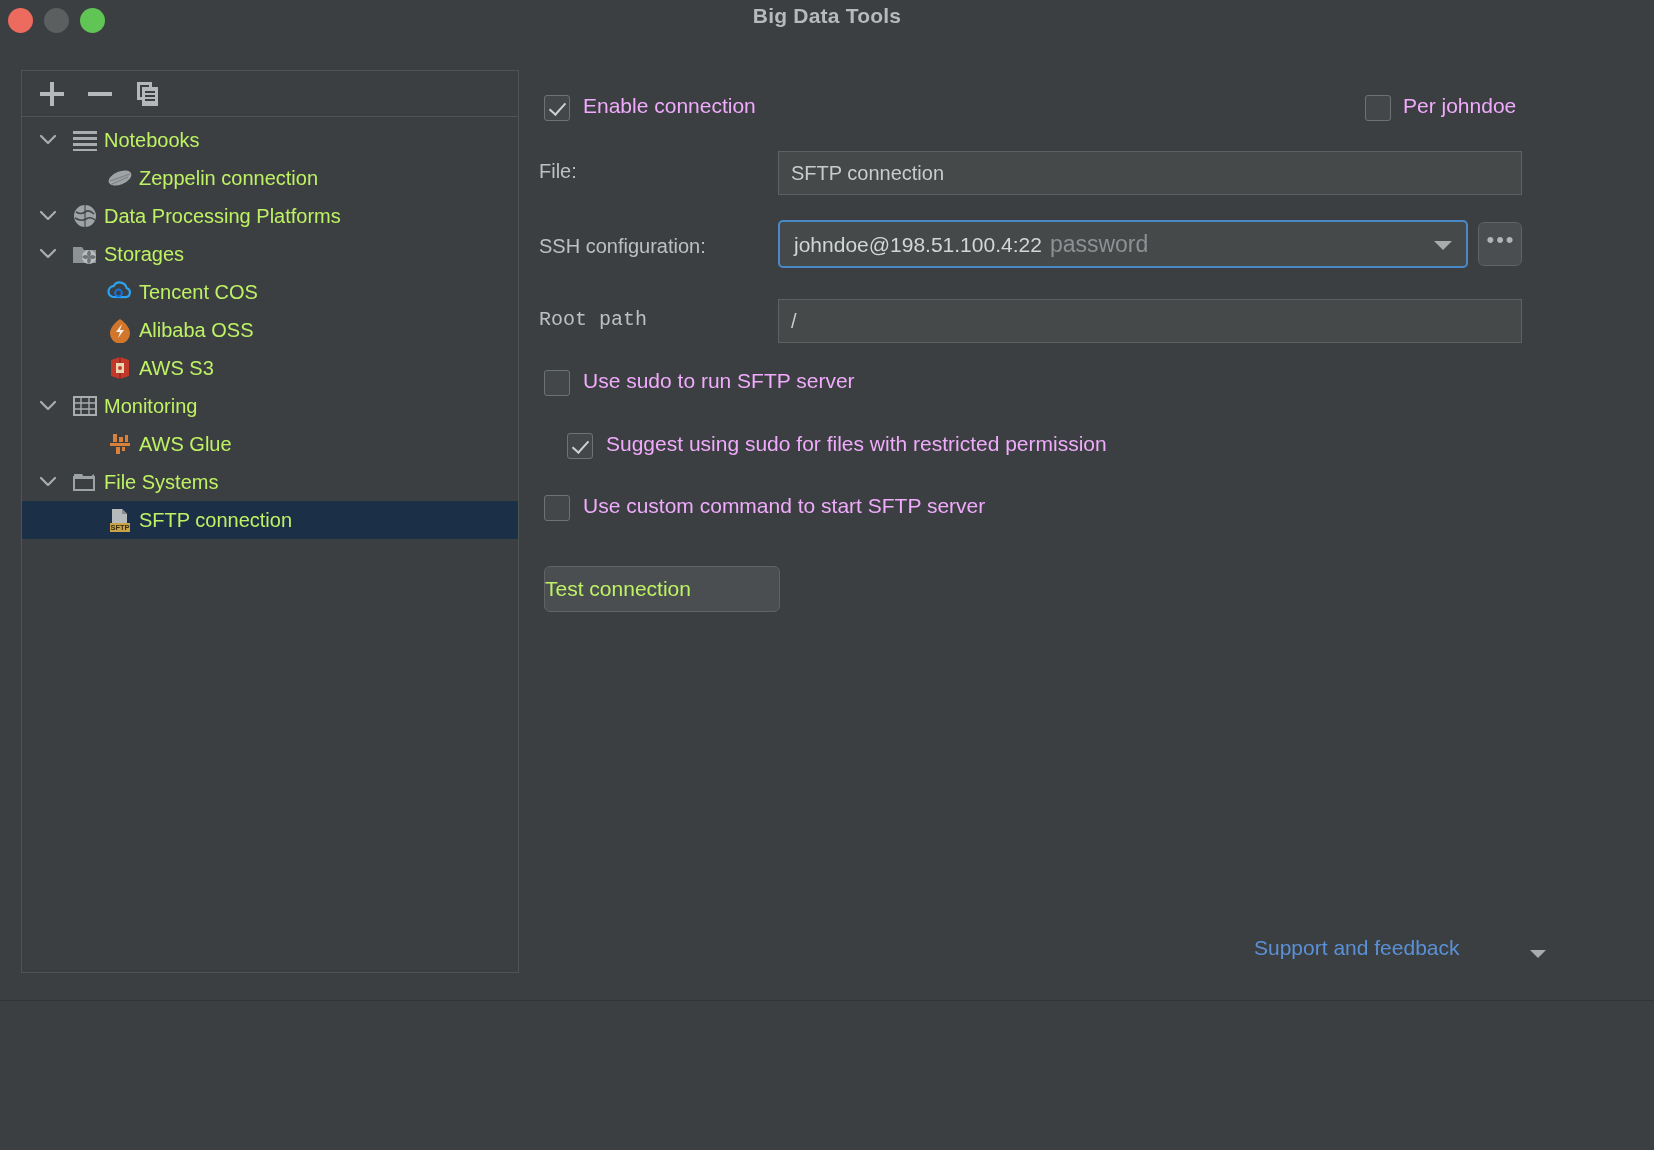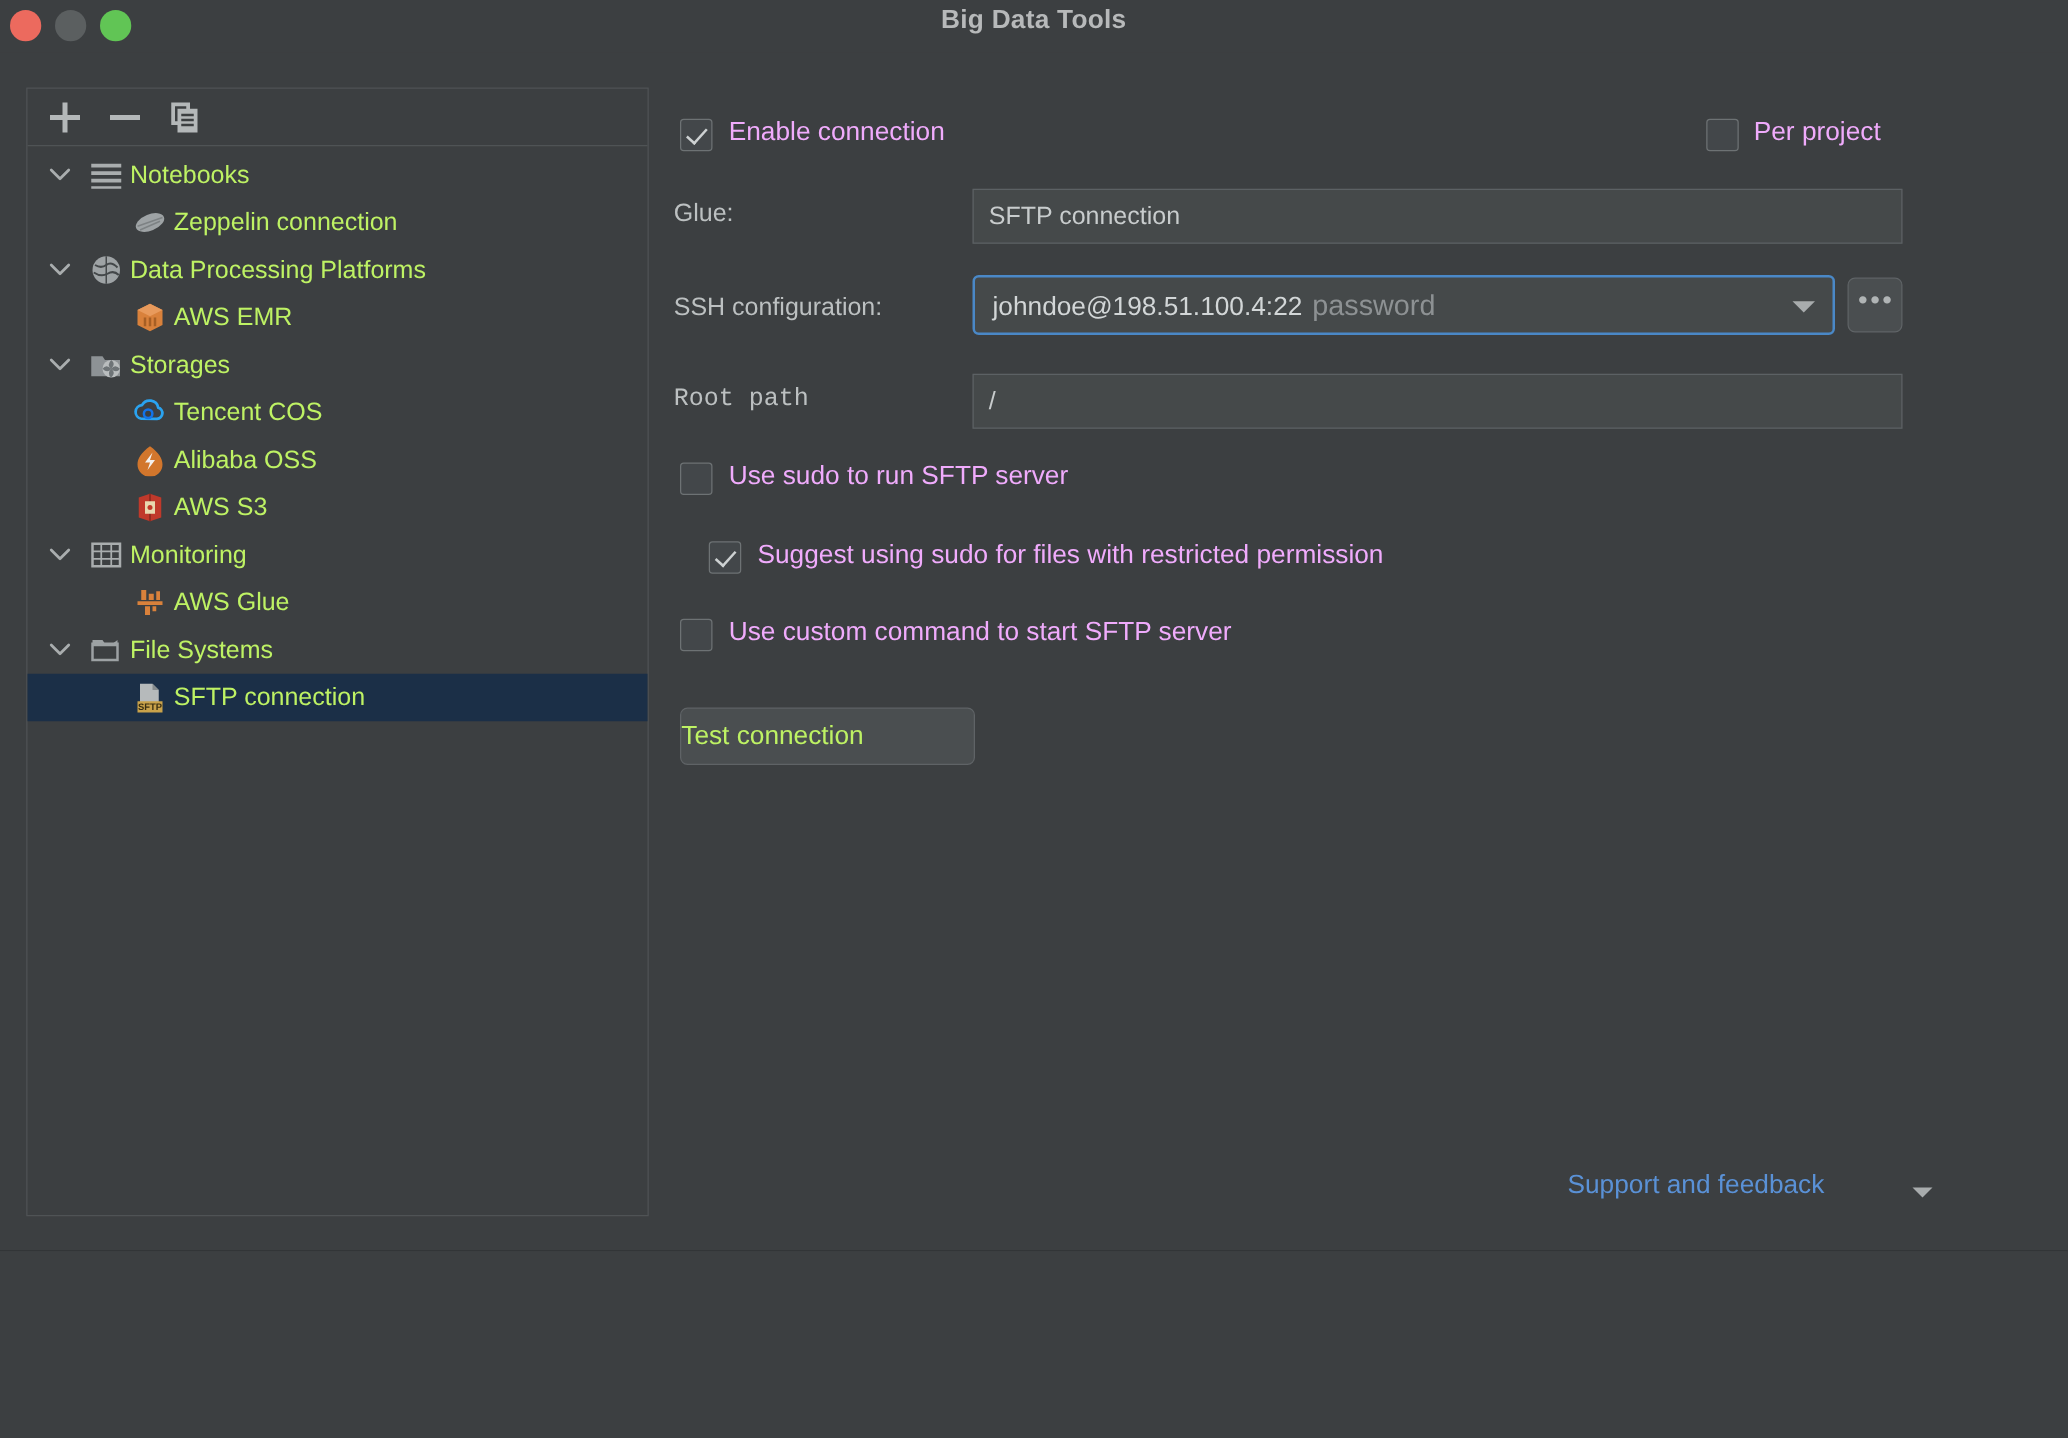--- a/index.html
+++ b/index.html
@@ -318,30 +318,20 @@
             <path d="M3 3 L10 10 L17 3" fill="none" stroke="#a9adae" stroke-width="2.2" stroke-linecap="round" stroke-linejoin="round"></path>
           </svg>
         </span>
         <span class="t-icon"><svg width="26" height="26" viewBox="0 0 26 26">
             <circle cx="13" cy="13" r="11" fill="#9ea3a5"></circle>
             <path d="M4 9 q5 3 9 0 t9 2 M3 15 q6 4 11 1 t9 1" stroke="#44484a" stroke-width="1.6" fill="none"></path>
             <path d="M13 2 v22" stroke="#44484a" stroke-width="1.2"></path>
           </svg></span>
         <span class="t-label">Data Processing Platforms</span>
       </div>
-      <div class="tree-row lvl1">
-        <span class="t-icon"><svg width="26" height="26" viewBox="0 0 26 26">
-            <path d="M13 2 L23 7 V19 L13 24 L3 19 V7 Z" fill="#d9813b"></path>
-            <path d="M13 2 L23 7 L13 12 L3 7 Z" fill="#e89a5c"></path>
-            <rect x="8" y="13" width="2" height="7" fill="#a85f24"></rect>
-            <rect x="12" y="13" width="2" height="7" fill="#a85f24"></rect>
-            <rect x="16" y="13" width="2" height="7" fill="#a85f24"></rect>
-          </svg></span>
-        <span class="t-label">AWS EMR</span>
-      </div>
       <div class="tree-row lvl0">
         <span class="twisty">
           <svg width="20" height="14" viewBox="0 0 20 14">
             <path d="M3 3 L10 10 L17 3" fill="none" stroke="#a9adae" stroke-width="2.2" stroke-linecap="round" stroke-linejoin="round"></path>
           </svg>
         </span>
         <span class="t-icon"><svg width="26" height="26" viewBox="0 0 26 26">
             <path d="M1 6 h9 l2 3 h12 v13 H1 Z" fill="#8d9295"></path>
             <circle cx="17" cy="16" r="7" fill="#b9bdbe"></circle>
             <path d="M17 9 q4 3 0 7 q-4 -3 0 -7 M24 16 q-3 4 -7 0 q3 -4 7 0 M17 23 q-4 -3 0 -7 q4 3 0 7 M10 16 q3 -4 7 0 q-3 4 -7 0" fill="#6e7477"></path>
@@ -418,23 +408,23 @@
       </div>
     </div>
 </div>
 
 <div id="panel">
 
   <div class="cb checked" style="left:7px; top:17px;"></div>
   <div class="cb-label" style="left:46px; top:16px;">Enable connection</div>
 
   <div class="cb" style="left:828px; top:17px;"></div>
-  <div class="cb-label" style="left:866px; top:16px;">Per project</div>
-
-  <div class="row-label" style="left:2px; top:82px;">Glue:</div>
+  <div class="cb-label" style="left:866px; top:16px;">Per johndoe</div>
+
+  <div class="row-label" style="left:2px; top:82px;">File:</div>
   <div class="field" style="left:241px; top:73px; width:744px;" placeholder="">SFTP connection</div>
 
   <div class="row-label" style="left:2px; top:157px;">SSH configuration:</div>
   <div id="ssh-combo">
     <div id="ssh-combo-text">
       <span>johndoe@198.51.100.4:22</span><span id="ssh-combo-hint">password</span>
     </div>
     <div id="ssh-combo-arrow"></div>
   </div>
   <div id="ssh-browse">

